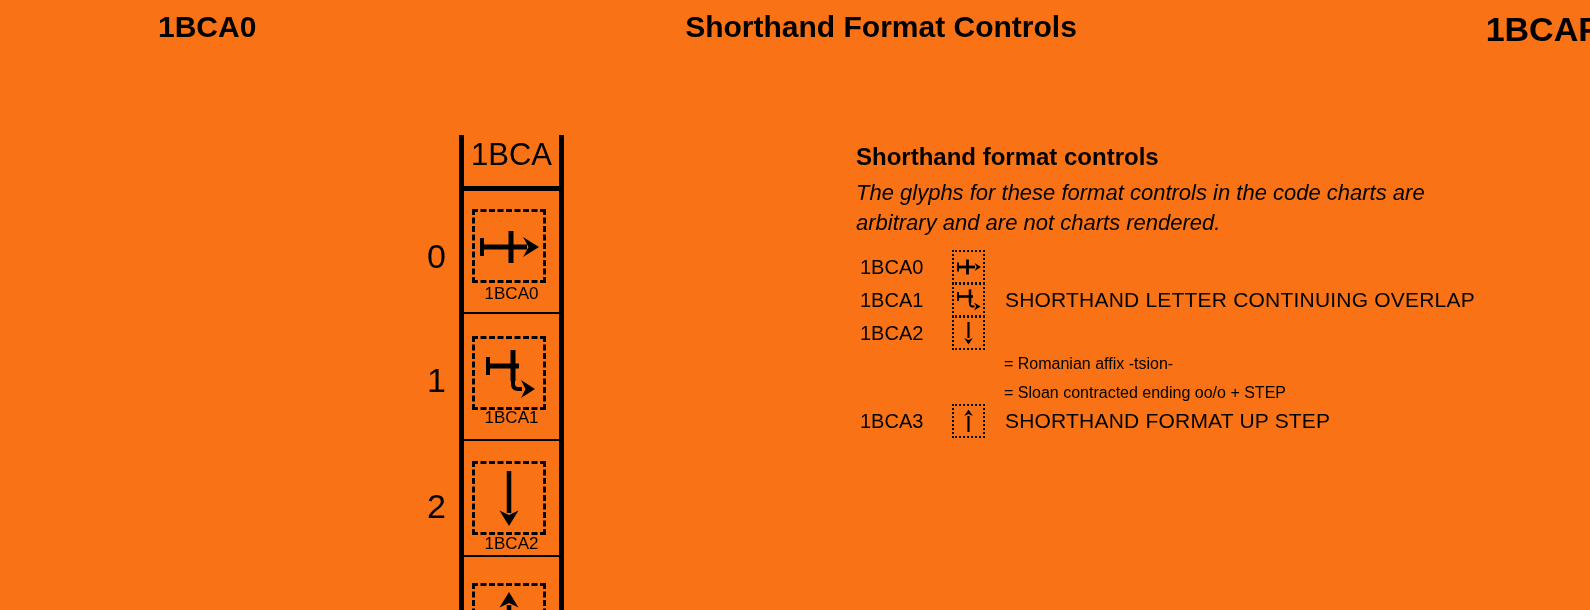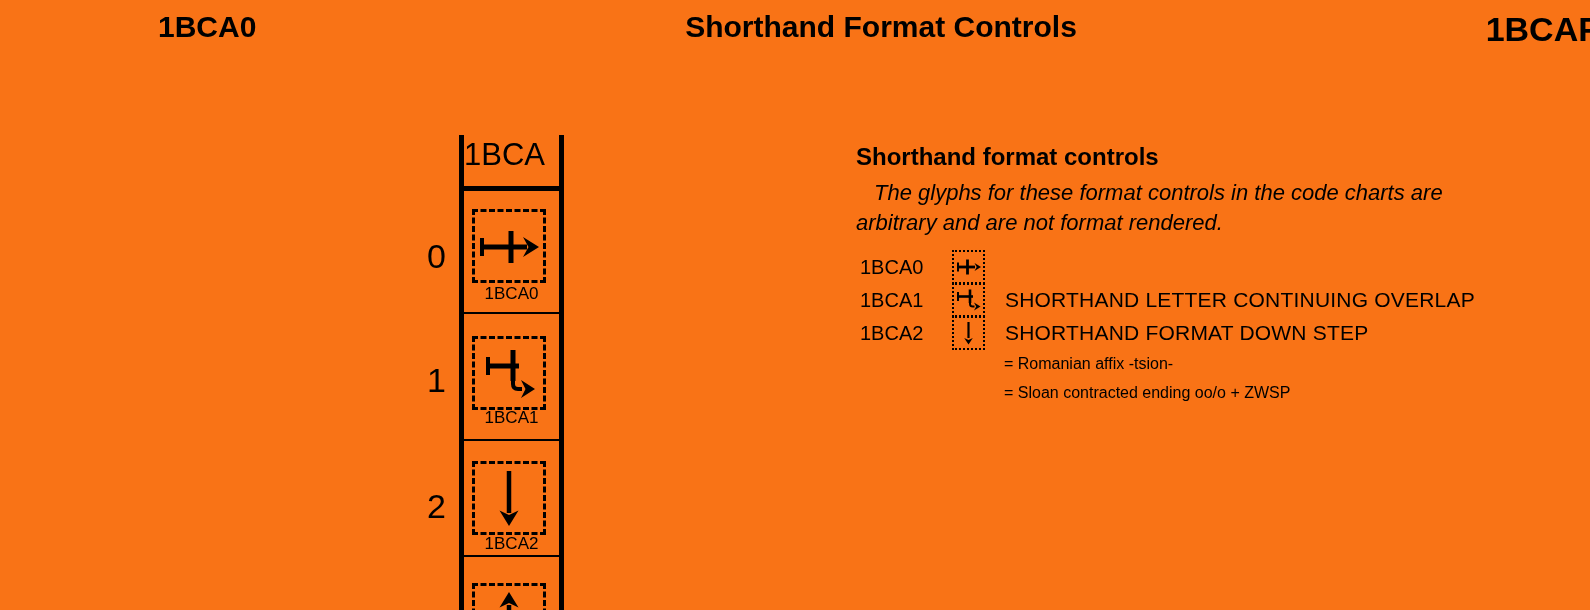--- a/index.html
+++ b/index.html
@@ -17,36 +17,36 @@
   
   .hdr-left  { position: absolute; left: 158px; top: 10px; font-size: 30px; font-weight: bold; }
   .hdr-title { position: absolute; left: 136px; right: 0;  top: 10px; text-align: center; font-size: 30px; font-weight: bold; }
   .hdr-right { position: absolute; right: 27px; top: 10px; font-size: 34px; font-weight: bold; text-align: center; }
 
   
   #chart-column { position: absolute; left: 459px; top: 135px; width: 105px; height: 475px; }
   .vbar { position: absolute; top: 0; bottom: 0; width: 5px; background: #000; }
   .vbar-left  { left: 0; }
   .vbar-right { left: 100px; }
-  .col-header { position: absolute; left: 5px; top: 2px; width: 95px; 
+  .col-header { position: absolute; left: 5px; top: 2px; width: 95px; text-align: center;
                 font-size: 31px; line-height: 36px; }
   .thick-rule { position: absolute; left: 0; top: 51px; width: 105px; height: 5px; background: #000; }
   .cell-sep   { position: absolute; left: 5px; width: 95px; height: 2px; background: #000; }
   .cell-glyph-box { position: absolute; left: 13px; width: 68px; height: 68px;
                     border: 3px dashed #000; display: flex; align-items: center; justify-content: center; }
   .cell-code  { position: absolute; left: 5px; width: 95px; text-align: center;
                 font-size: 17px; line-height: 18px; }
   .row-digit  { position: absolute; left: 398px; width: 48px; text-align: right;
                 font-size: 34px; line-height: 40px; }
 
   
   #names-block { position: absolute; left: 856px; top: 140px; width: 730px; height: 470px; }
   .section-heading { position: absolute; left: 0; top: 3px; font-size: 24px; font-weight: bold; line-height: 28px; }
   .note-line { position: absolute; left: 0; font-size: 22px; font-style: italic; line-height: 30px; white-space: nowrap; }
-  .note-1 { top: 38px; margin-left: 18px; }
+  .note-1 { top: 38px; }
   .note-2 { top: 68px; }
   .entry-row { position: absolute; left: 4px; height: 34px; display: flex; align-items: center; }
   .entry-code { width: 92px; font-size: 20px; }
   .entry-glyph-box { width: 29px; height: 30px; border: 2px dotted #000; flex: none;
                      display: flex; align-items: center; justify-content: center; }
   .entry-name { margin-left: 20px; font-size: 21px; letter-spacing: 0.2px; white-space: nowrap; }
   .alias-line { position: absolute; left: 148px; font-size: 16px; line-height: 26px; white-space: nowrap; }
 
   svg { display: block; }
 </style>
@@ -106,21 +106,21 @@
         <path d="M34 19 V61" stroke="#000" stroke-width="4.5" fill="none"></path>
         <path d="M34 6 L24.5 21.5 L34 17 L43.5 21.5 Z" fill="#000"></path>
       </svg>
     </div>
 
   </div>
 
   <div id="names-block">
     <div class="section-heading">Shorthand format controls</div>
     <div class="note-line note-1">The glyphs for these format controls in the code charts are</div>
-    <div class="note-line note-2">arbitrary and are not format rendered.</div>
+    <div class="note-line note-2">arbitrary and are not charts rendered.</div>
 
     <div class="entry-row" style="top:110px">
       <span class="entry-code">1BCA0</span>
       <span class="entry-glyph-box">
         <svg width="29" height="30" viewBox="0 0 29 30">
           <path d="M3 15 H21" stroke="#000" stroke-width="2.8" fill="none"></path>
           <path d="M4 10.5 V19.5" stroke="#000" stroke-width="2" fill="none"></path>
           <path d="M13.5 7.5 V22.5" stroke="#000" stroke-width="2.8" fill="none"></path>
           <path d="M27 15 L20.5 11 L22.7 15 L20.5 19 Z" fill="#000"></path>
         </svg>
@@ -142,20 +142,29 @@
     </div>
 
     <div class="entry-row" style="top:176px">
       <span class="entry-code">1BCA2</span>
       <span class="entry-glyph-box">
         <svg width="29" height="30" viewBox="0 0 29 30">
           <path d="M14.5 4 V20" stroke="#000" stroke-width="2.2" fill="none"></path>
           <path d="M14.5 26.5 L10.2 20 L14.5 22 L18.8 20 Z" fill="#000"></path>
         </svg>
       </span>
-      <span class="entry-name">SHORTHAND FORMAT DOWN STEP</span>
     </div>
     <div class="alias-line" style="top:211px">= Romanian affix -tsion-</div>
-    <div class="alias-line" style="top:240px">= Sloan contracted ending oo/o + ZWSP</div>
+    <div class="alias-line" style="top:240px">= Sloan contracted ending oo/o + STEP</div>
 
+    <div class="entry-row" style="top:264px">
+      <span class="entry-code">1BCA3</span>
+      <span class="entry-glyph-box">
+        <svg width="29" height="30" viewBox="0 0 29 30">
+          <path d="M14.5 10 V26" stroke="#000" stroke-width="2.2" fill="none"></path>
+          <path d="M14.5 3.5 L10.2 10 L14.5 8 L18.8 10 Z" fill="#000"></path>
+        </svg>
+      </span>
+      <span class="entry-name">SHORTHAND FORMAT UP STEP</span>
+    </div>
   </div>
 
 </div>
 
 </body></html>

